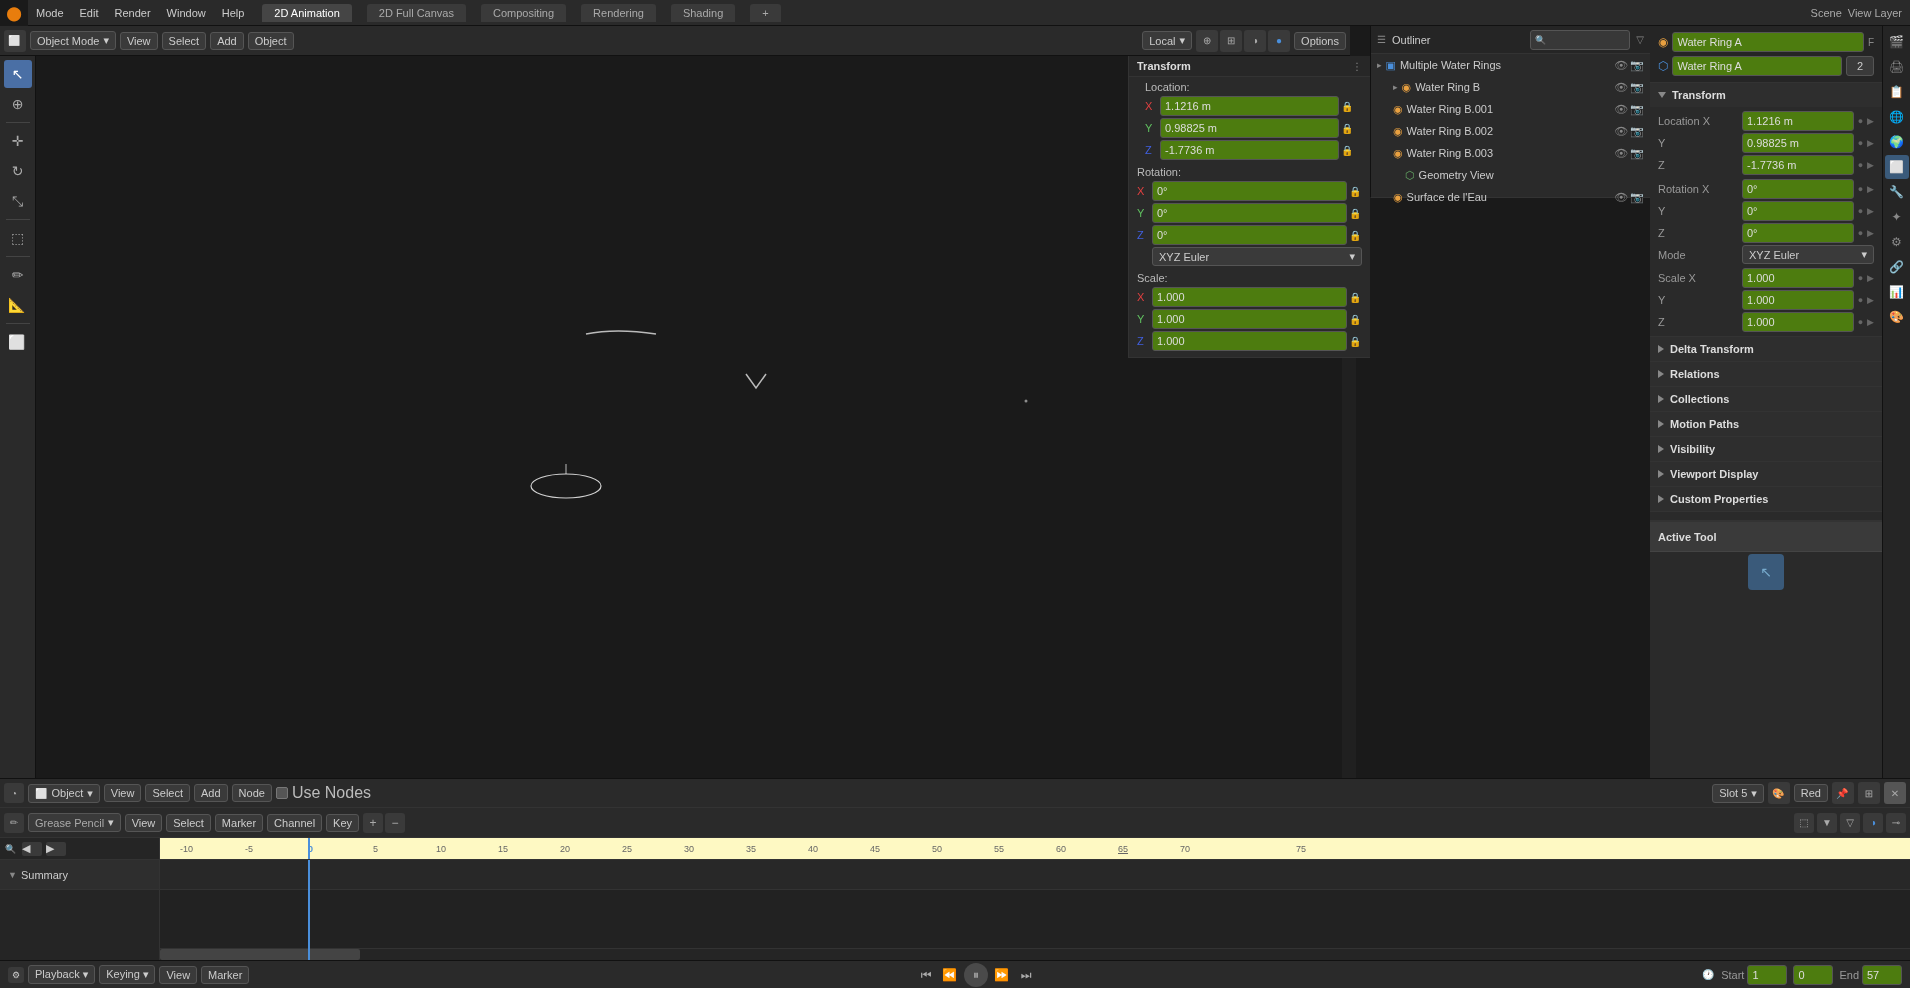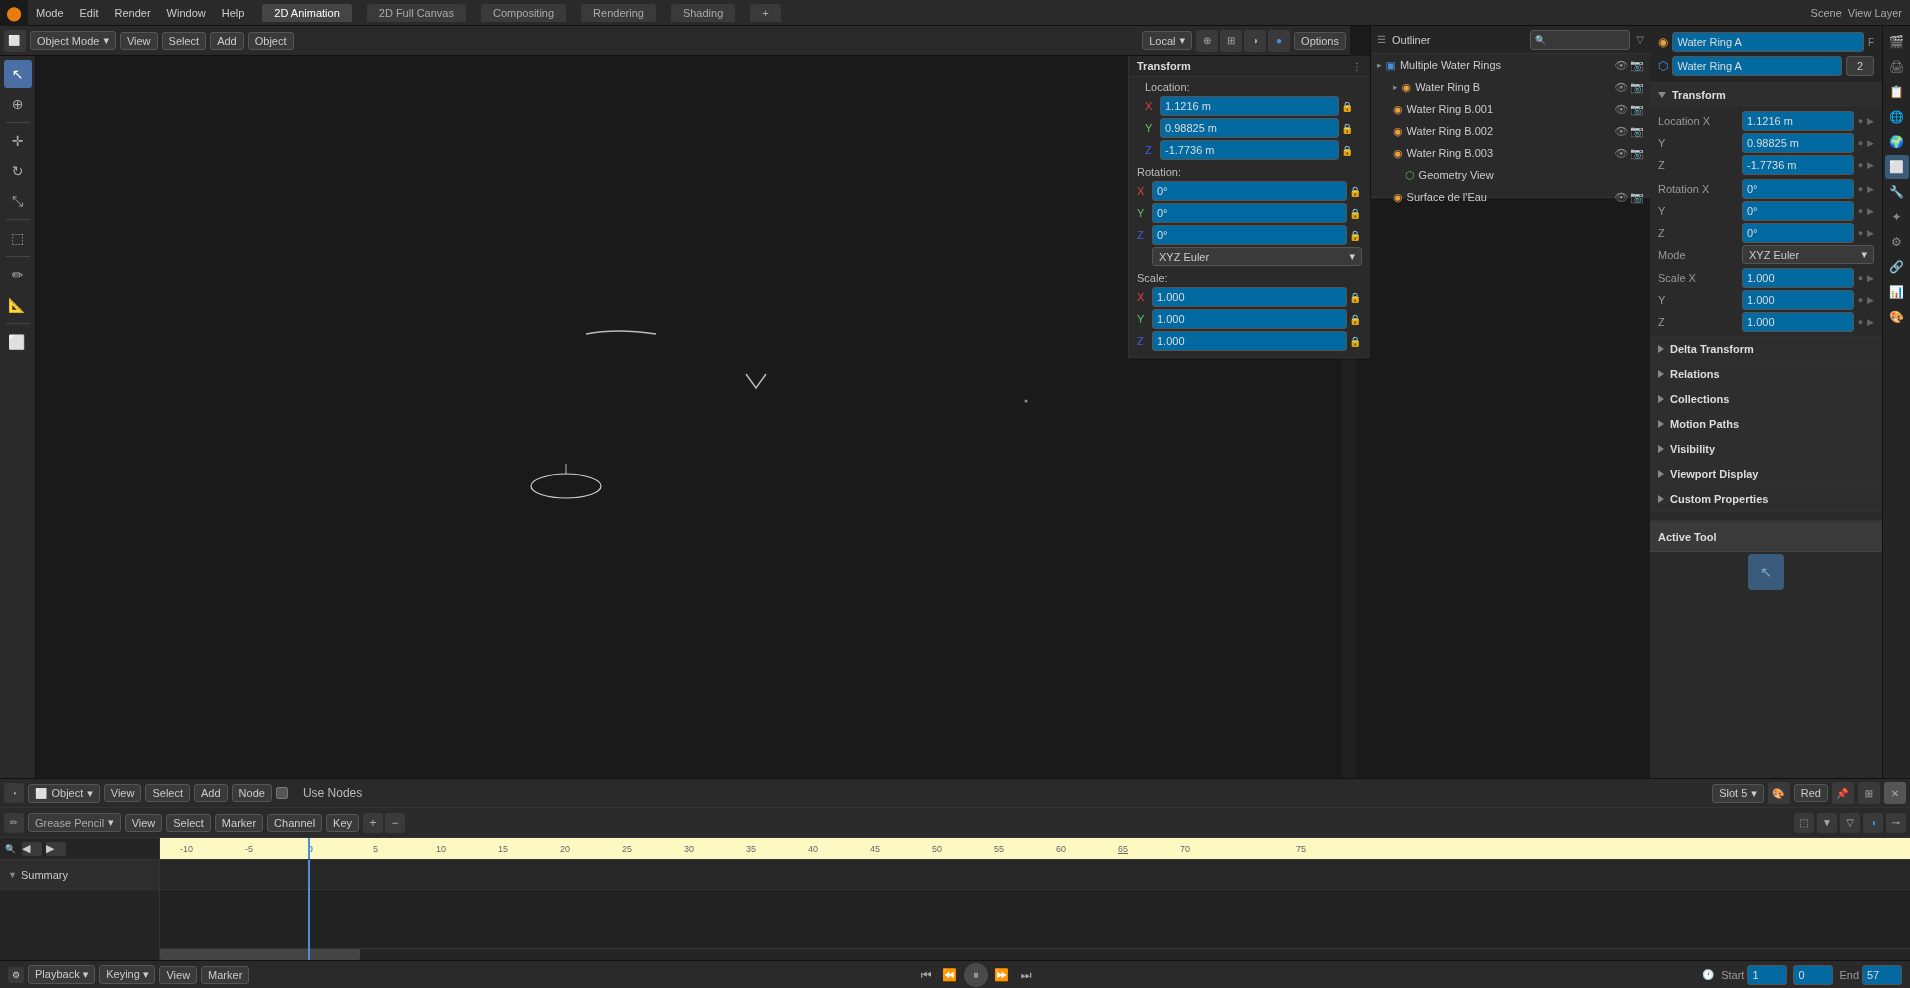--- a/index.html
+++ b/index.html
@@ -233,21 +233,21 @@
       background: rgba(50,50,50,0.8);
       border-radius: 50%;
       cursor: pointer;
       font-size: 10px;
       color: #aaa;
       border: 1px solid #555;
       margin: 2px;
     }
 
     .input-field {
-      background: #0369a1;
+      background: #4d7c0f;
       border: 1px solid #555;
       border-radius: 3px;
       padding: 1px 4px;
       color: #ddd;
       font-size: 11px;
       height: 20px;
       display: flex;
       align-items: center;
     }
   </style>
@@ -684,21 +684,21 @@
     <div class="header-dropdown">
       <span style="color:#e8a040;font-size:10px;">⬜</span>
       <span>Object</span> ▾
     </div>
     <div class="header-dropdown">View</div>
     <div class="header-dropdown">Select</div>
     <div class="header-dropdown">Add</div>
     <div class="header-dropdown">Node</div>
     <div style="display:flex;align-items:center;gap:4px;">
       <div style="width:12px;height:12px;background:#555;border:1px solid #777;border-radius:2px;"></div>
-      <span style="font-size:12px;color:#bbb;margin-left:11px;">Use Nodes</span>
+      <span style="font-size:16px;color:#bbb;">Use Nodes</span>
     </div>
 
     <div style="margin-left:auto;display:flex;align-items:center;gap:4px;">
       <div class="header-dropdown">
         <span>Slot 5</span> ▾
       </div>
       <div style="width:22px;height:22px;background:#3a3a3a;border-radius:3px;display:flex;align-items:center;justify-content:center;font-size:10px;color:#aaa;">🎨</div>
       <div class="header-dropdown">
         <span>Red</span>
       </div>

